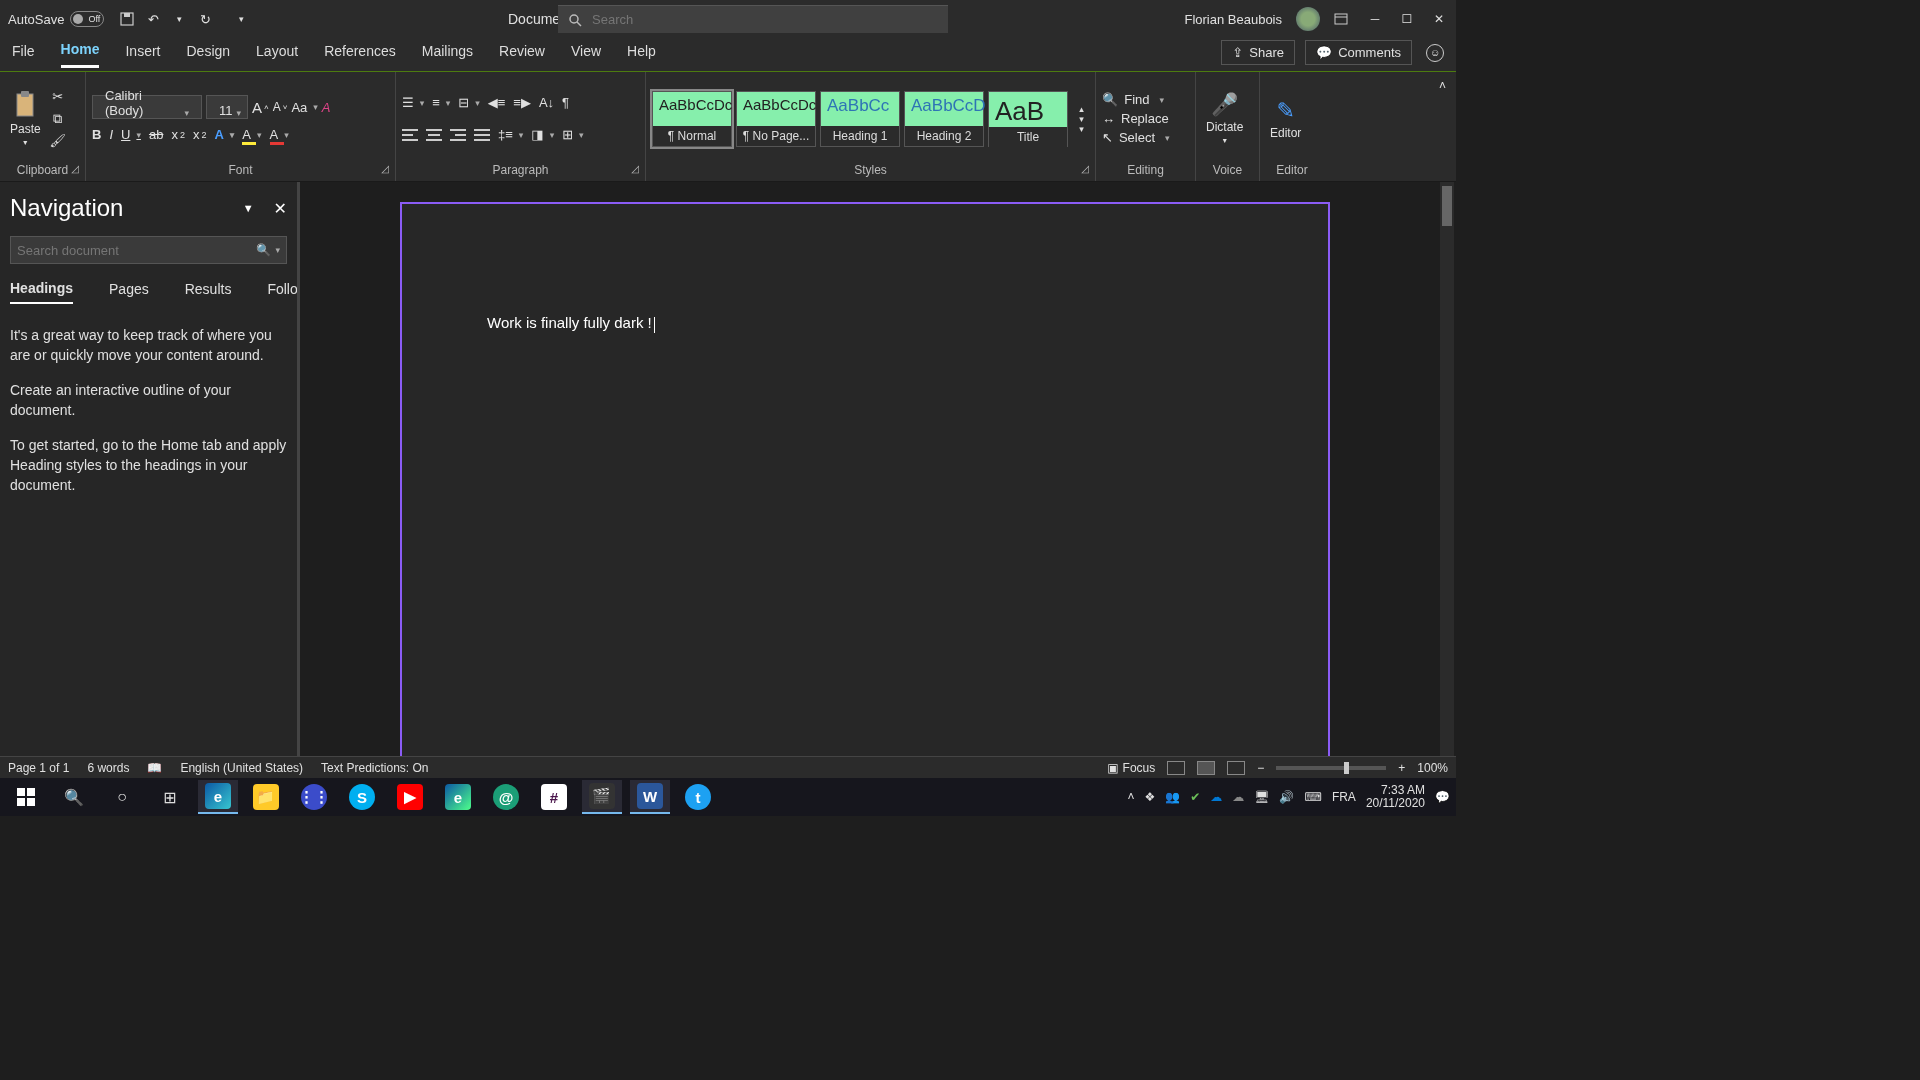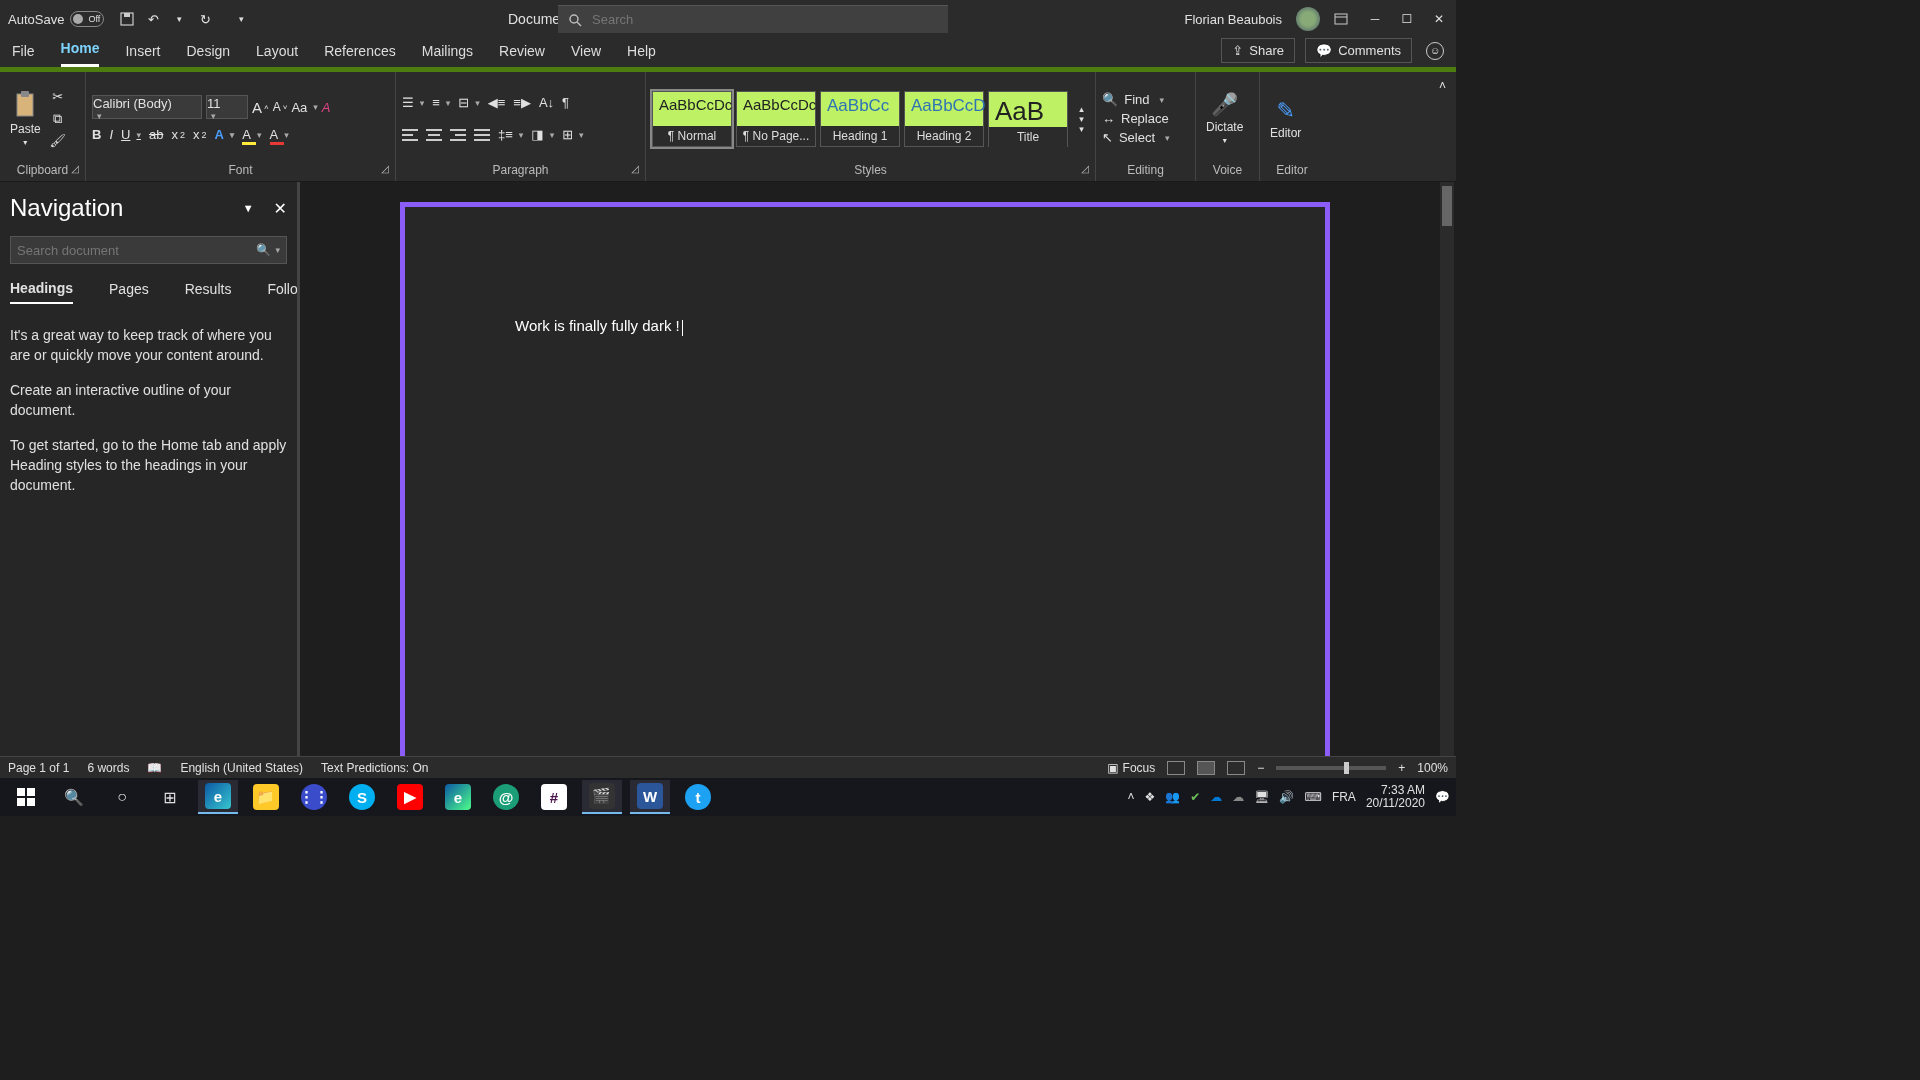--- a/index.html
+++ b/index.html
@@ -14,53 +14,53 @@
 .qat-btn { width: 18px; height: 18px; display: flex; align-items: center; justify-content: center; color: #e0e0e0; cursor: pointer; }
 .doc-title { position: absolute; left: 50%; transform: translateX(-220px); font-size: 14px; }
 .doc-title .app { color: #999; }
 .searchbox { position: absolute; left: 50%; transform: translateX(-170px); width: 390px; height: 28px; background: #404040; display: flex; align-items: center; padding: 0 10px; gap: 10px; top: 5px; border-top: 1px solid #555; }
 .searchbox input { background: transparent; border: none; color: #ccc; flex: 1; outline: none; font-size: 13px; }
 .user-area { margin-left: auto; display: flex; align-items: center; gap: 14px; }
 .avatar { width: 24px; height: 24px; border-radius: 50%; background: radial-gradient(circle, #8a7 40%, #456); }
 .winctrl { font-size: 12px; cursor: pointer; width: 18px; text-align: center; }
 
 
-.tabs { height: 34px; background: #2b2b2b; display: flex; align-items: flex-end; padding: 0 12px; gap: 26px; border-bottom: 5px solid #4d7c0f; }
+.tabs { height: 34px; background: #2b2b2b; display: flex; align-items: center; padding: 0 12px; gap: 26px; border-bottom: 1px solid #4d7c0f; }
 .tab { font-size: 14px; padding-bottom: 8px; cursor: pointer; color: #ddd; }
 .tab.active { border-bottom: 3px solid #fff; font-weight: 600; color: #7dd3fc; }
 .tabs-right { margin-left: auto; display: flex; gap: 10px; align-items: center; padding-bottom: 4px; }
 .tab-btn { border: 1px solid #555; padding: 4px 10px; font-size: 13px; display: flex; align-items: center; gap: 6px; cursor: pointer; }
 .smiley { width: 18px; height: 18px; border: 1.5px solid #ccc; border-radius: 50%; display: flex; align-items: center; justify-content: center; font-size: 10px; margin-left: 4px; cursor: pointer; }
 
 
 .ribbon { height: 110px; background: #2b2b2b; display: flex; border-bottom: 1px solid #1a1a1a; }
 .rgroup { border-right: 1px solid #444; display: flex; flex-direction: column; padding: 4px 6px 0; }
 .rgroup-body { flex: 1; display: flex; align-items: center; gap: 4px; }
 .rgroup-label { text-align: center; font-size: 12px; color: #bbb; padding: 2px 0 4px; position: relative; }
 .rgroup-label .launcher { position: absolute; right: 0; top: 2px; font-size: 10px; cursor: pointer; }
 .vbtn { display: flex; flex-direction: column; align-items: center; gap: 2px; font-size: 12px; cursor: pointer; padding: 2px 4px; }
 .vbtn .ico { font-size: 22px; }
 .mini-col { display: flex; flex-direction: column; gap: 6px; justify-content: center; }
 .mini { width: 18px; height: 16px; cursor: pointer; font-size: 13px; text-align: center; }
 
 .font-row { display: flex; align-items: center; gap: 4px; }
 .font-row2 { display: flex; align-items: center; gap: 8px; margin-top: 8px; }
-.combo { background: #3a3a3a; border: 1px solid #555; height: 24px; display: flex; align-items: flex-start; padding: 0 0; font-size: 13px; cursor: pointer; flex-direction: column; }
+.combo { background: #3a3a3a; border: 1px solid #555; height: 24px; display: flex; align-items: flex-end; padding: 0 12px; font-size: 13px; cursor: pointer; }
 .dd { font-size: 9px; margin-left: 4px; color: #aaa; }
 .ib { cursor: pointer; font-size: 13px; display: inline-flex; align-items: center; gap: 2px; }
 .swatch { width: 14px; height: 3px; display: inline-block; }
 .swatch.y { background: #ffeb3b; }
 .swatch.r { background: #e53935; }
 
 .para-grid .row { display: flex; gap: 8px; align-items: center; height: 28px; }
 .align { width: 16px; height: 12px; display: flex; flex-direction: column; justify-content: space-between; cursor: pointer; }
 .align span { height: 2px; background: #ccc; display: block; }
 
 .styles-grid { display: flex; gap: 4px; }
-.style-card { width: 80px; height: 56px; border: 1px solid #555; background: #bef264; color: #000; display: flex; flex-direction: column; justify-content: space-between; font-size: 11px; cursor: pointer; }
+.style-card { width: 80px; height: 56px; border: 1px solid #555; background: #86efac; color: #000; display: flex; flex-direction: column; justify-content: space-between; font-size: 11px; cursor: pointer; }
 .style-card.selected { outline: 2px solid #888; }
 .style-card .preview { font-size: 15px; padding: 4px 6px 0; color: #222; }
 .style-card.hd .preview { color: #2e74b5; font-size: 17px; }
 .style-card.ttl .preview { font-size: 26px; }
 .style-card .lbl { background: #2b2b2b; color: #ddd; text-align: center; padding: 3px 0; font-size: 12px; }
 .sgall { width: 18px; display: flex; flex-direction: column; justify-content: space-around; align-items: center; margin-left: 2px; }
 .sgall span { font-size: 9px; cursor: pointer; }
 
 .edit-col { display: flex; flex-direction: column; gap: 4px; font-size: 13px; }
 .edit-item { display: flex; align-items: center; gap: 6px; cursor: pointer; }
@@ -74,21 +74,21 @@
 .nav-search { margin-top: 14px; height: 28px; border: 1px solid #555; background: #3a3a3a; display: flex; align-items: center; padding: 0 6px; }
 .nav-search input { flex: 1; background: transparent; border: none; color: #ccc; outline: none; font-size: 13px; }
 .nav-tabs { display: flex; gap: 18px; margin-top: 16px; font-size: 14px; align-items: center; }
 .nav-tab { cursor: pointer; padding-bottom: 6px; }
 .nav-tab.active { border-bottom: 2px solid #fff; font-weight: 600; }
 .nav-sep { width: 1px; height: 18px; background: #555; }
 .nav-text { margin-top: 22px; font-size: 14px; line-height: 1.4; color: #e0e0e0; }
 .nav-text p { margin-bottom: 16px; }
 
 .docarea { flex: 1; position: relative; overflow: hidden; }
-.page { position: absolute; left: 100px; top: 20px; width: 930px; bottom: -300px; border: 5px solid #8b5cf6; background: #272727; padding: 110px 110px; }
+.page { position: absolute; left: 100px; top: 20px; width: 930px; bottom: -300px; border: 2px solid #8b5cf6; background: #272727; padding: 110px 85px; }
 .page-text { color: #fff; font-size: 15px; }
 .cursor-caret { display: inline-block; width: 1px; height: 16px; background: #fff; margin-left: 2px; vertical-align: middle; }
 .vscroll { position: absolute; right: 2px; top: 0; bottom: 0; width: 14px; background: #2b2b2b; }
 .vscroll .thumb { position: absolute; top: 4px; left: 2px; right: 2px; height: 40px; background: #666; }
 
 
 .statusbar { position: absolute; bottom: 38px; left: 0; right: 0; height: 22px; background: #2b2b2b; display: flex; align-items: center; padding: 8px 8px; font-size: 12px; gap: 18px; border-top: 1px solid #444; }
 .statusbar .right { margin-left: auto; display: flex; align-items: center; gap: 12px; }
 .zoom-slider { width: 110px; height: 4px; background: #555; position: relative; }
 .zoom-slider .knob { position: absolute; left: 62%; top: -4px; width: 5px; height: 12px; background: #ccc; }

